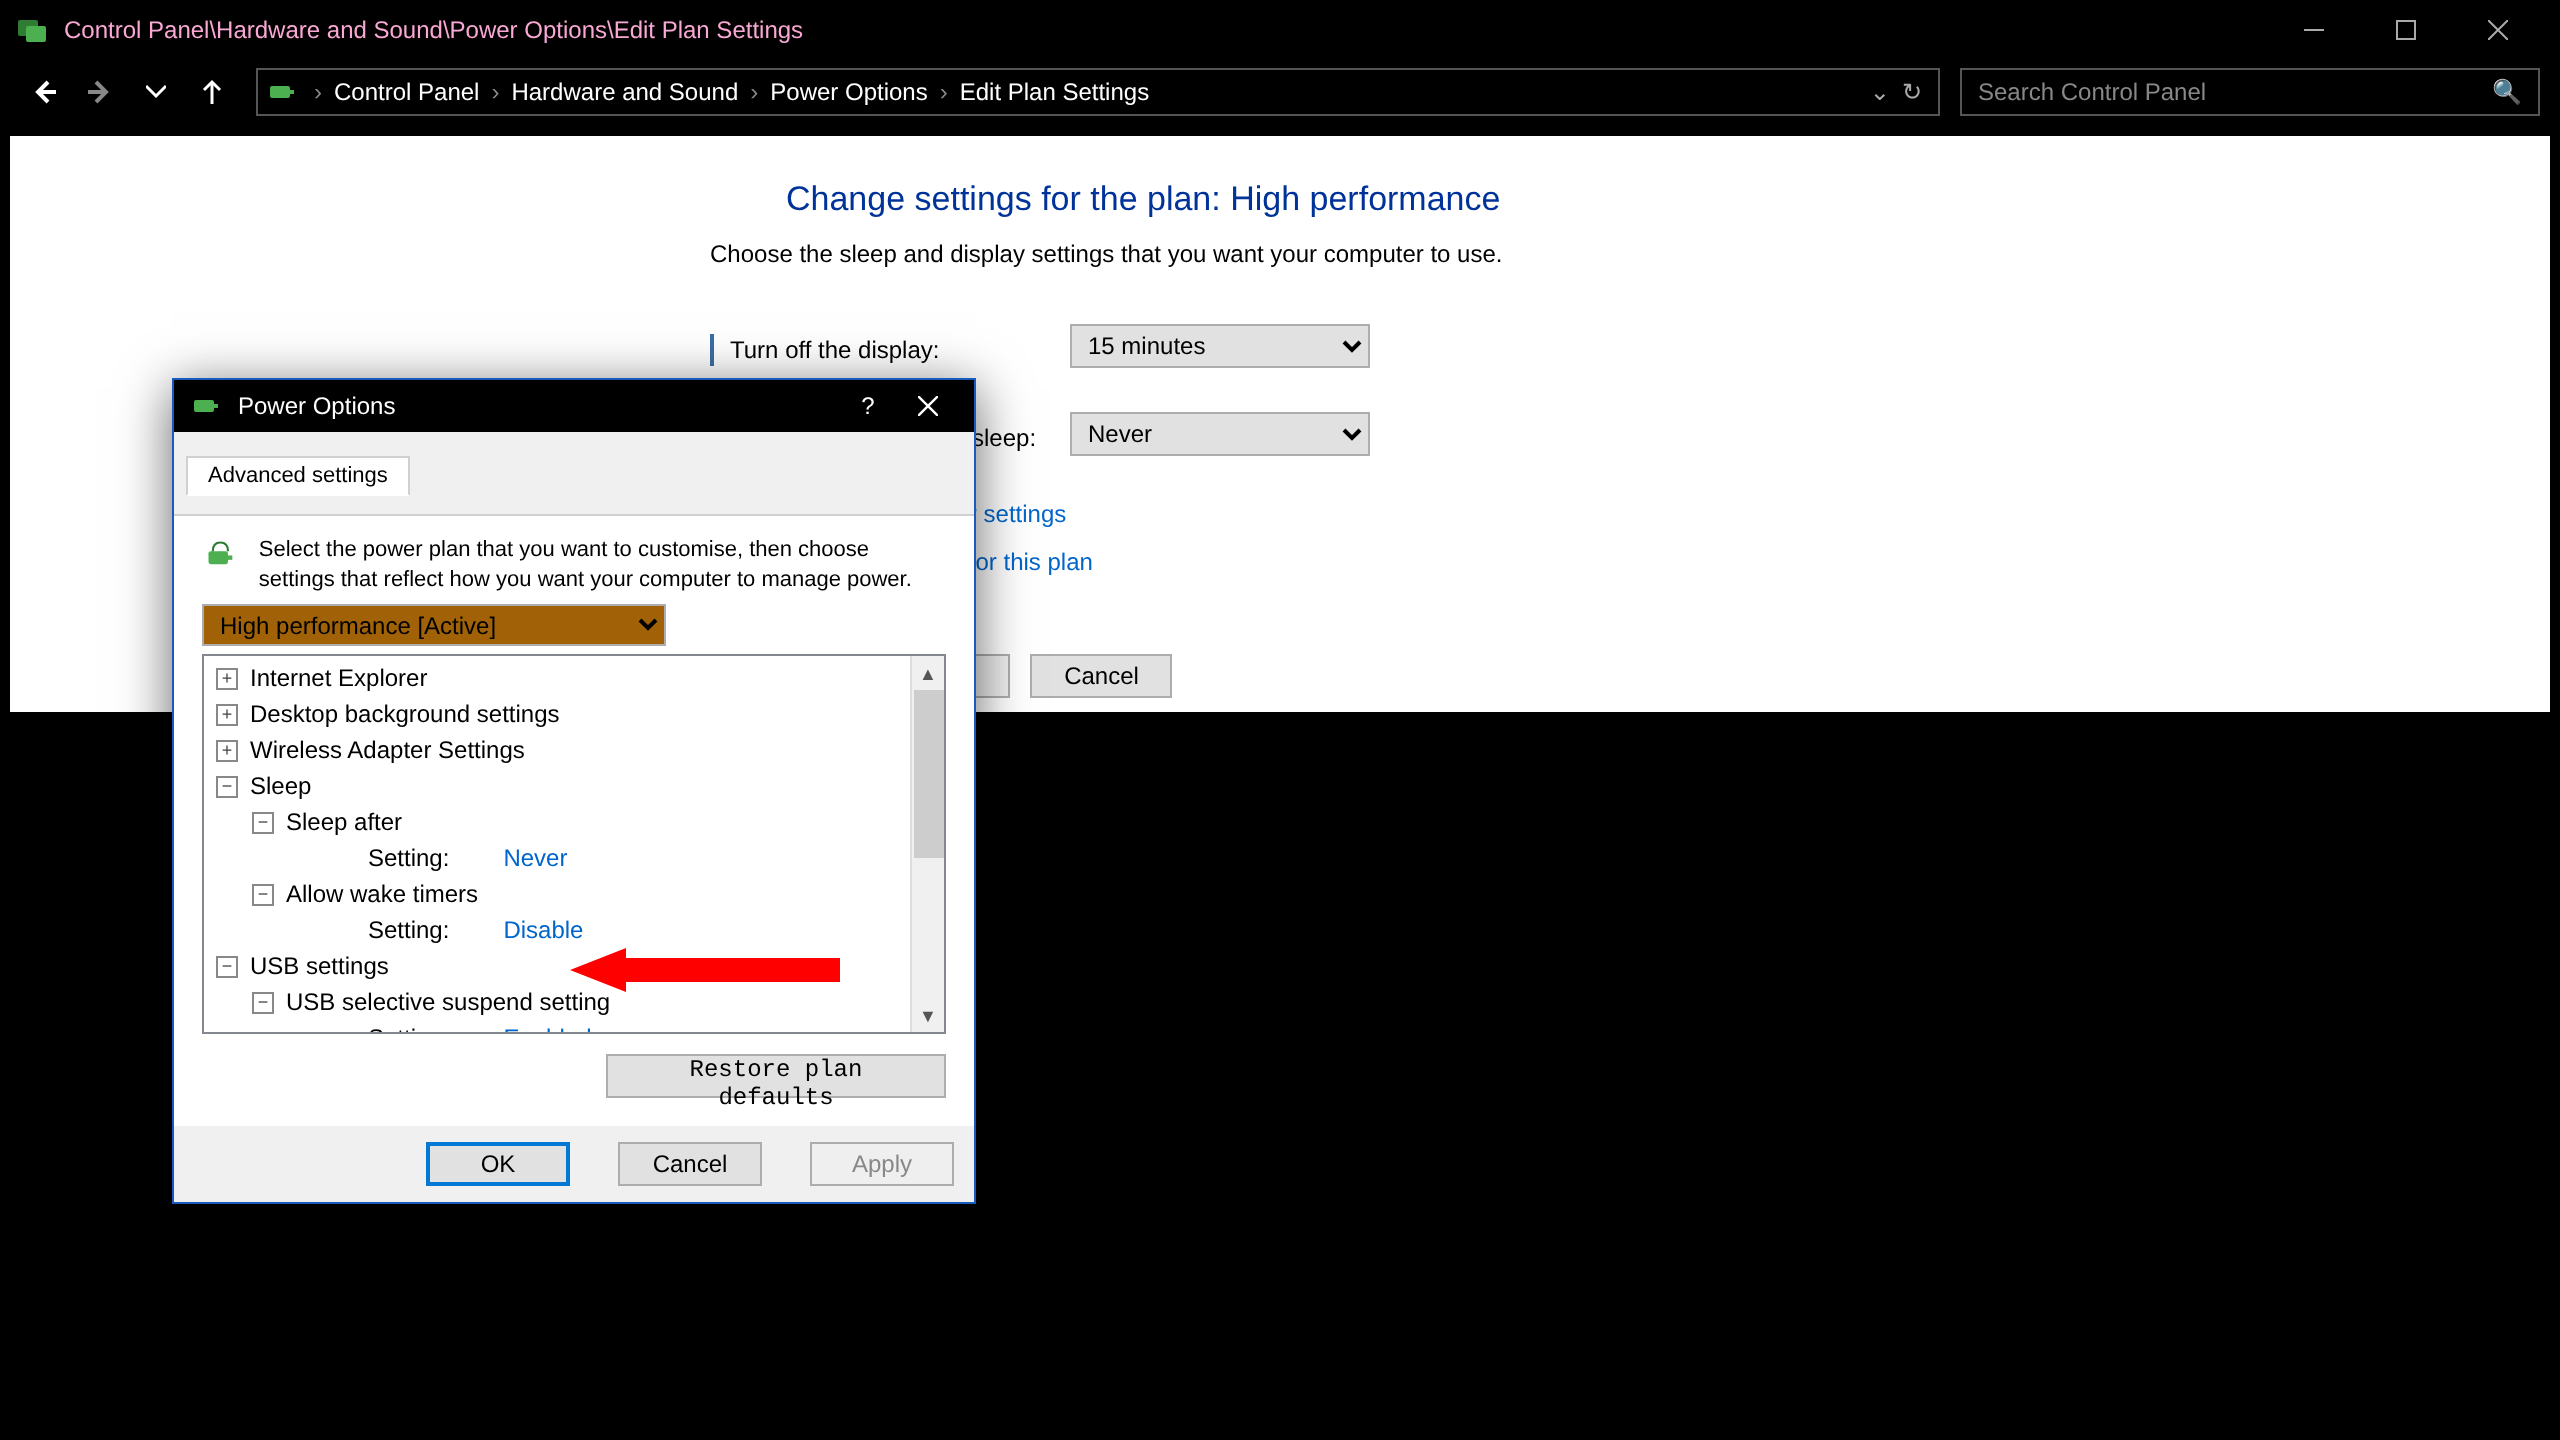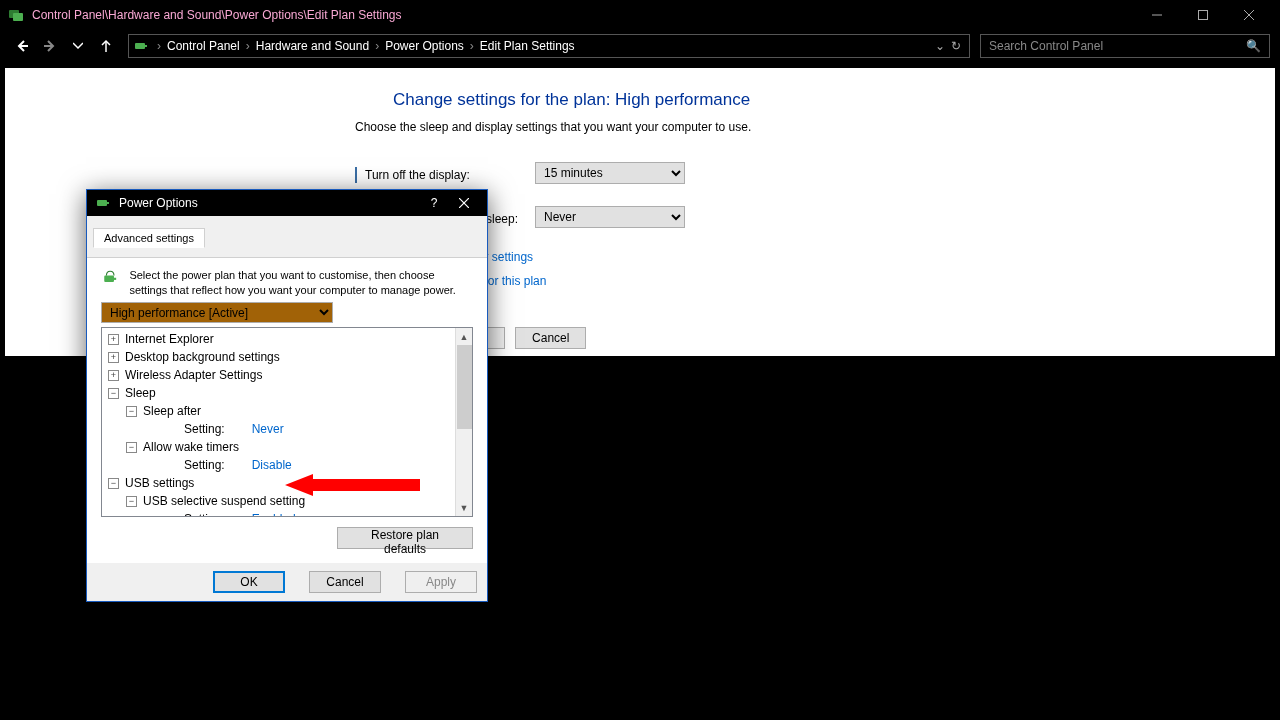--- a/index.html
+++ b/index.html
@@ -295,21 +295,21 @@
       </div>
       <div class="tree-scroll">
         <div class="arr">▲</div>
         <div class="thumb"></div>
         <div style="flex:1"></div>
         <div class="arr">▼</div>
       </div>
     </div>
 
     <div class="restore-row">
-      <button class="btn" style="width:136px;">Restore plan defaults</button>
+      <button class="btn" style="width:170px;font-family:Liberation Mono, monospace;">Restore plan defaults</button>
     </div>
   </div>
 
   <div class="dlg-footer">
     <button class="btn primary">OK</button>
     <button class="btn">Cancel</button>
     <button class="btn disabled">Apply</button>
   </div>
 </div>
 

